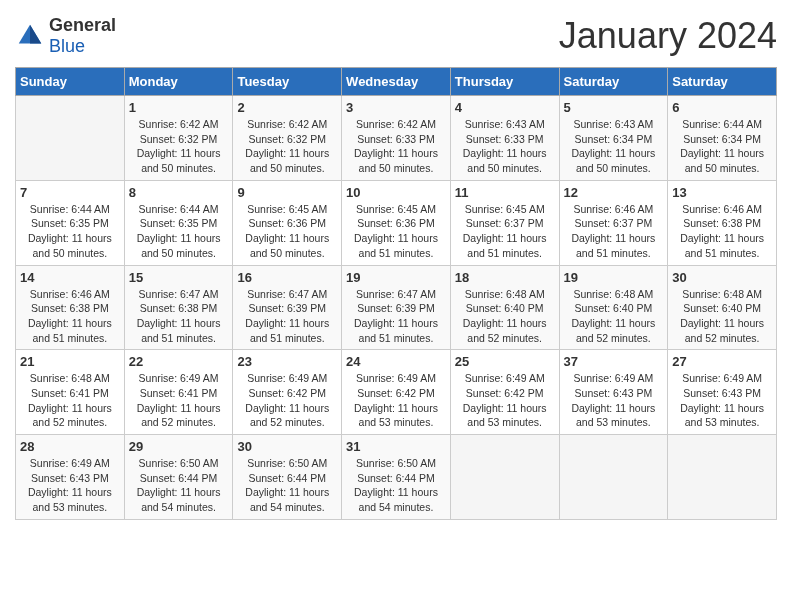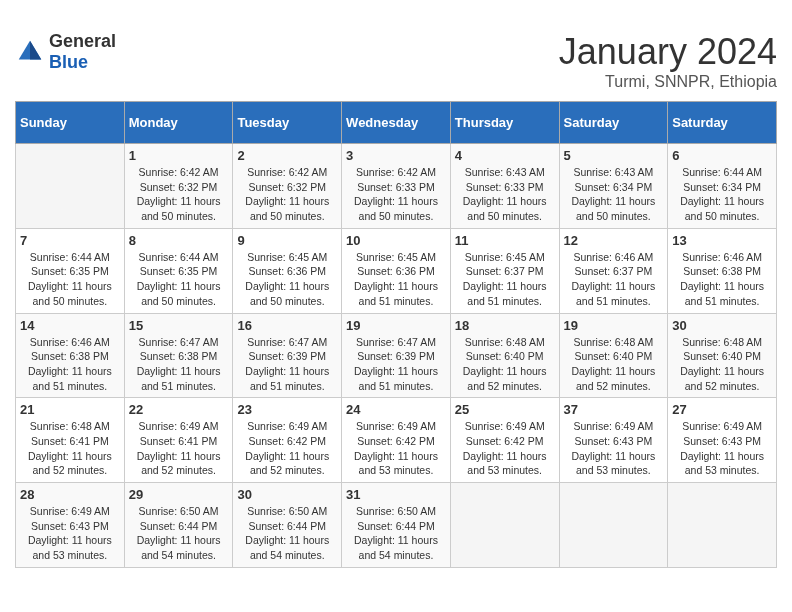--- a/index.html
+++ b/index.html
@@ -8,35 +8,34 @@
       background: #fff;
       width: 792px;
       min-height: 612px;
       padding: 15px;
     }
     .header {
       display: flex;
       justify-content: space-between;
       align-items: flex-start;
       margin-bottom: 10px;
-      margin-top: 16px;
     }
     .logo {
       display: flex;
       align-items: center;
       gap: 4px;
     }
     .logo-text-general {
       font-size: 18px;
       font-weight: bold;
       color: #333;
     }
     .logo-text-blue {
       font-size: 18px;
-      font-weight: bold;
+      font-weight: normal;
       color: #1a5fb4;
     }
     .logo-icon {
       width: 30px;
       height: 30px;
     }
     .title-block {
       text-align: right;
     }
     .main-title {
@@ -49,21 +48,21 @@
       color: #555;
     }
     table {
       width: 100%;
       border-collapse: collapse;
       font-size: 11px;
     }
     thead tr th {
       background-color: #2a6ebb;
       color: #fff;
-      padding: 13px 4px;
+      padding: 6px 4px;
       text-align: left;
       font-size: 13px;
       font-weight: bold;
       border: 1px solid #aaa;
     }
     tbody tr td {
       border: 1px solid #ccc;
       vertical-align: top;
       padding: 4px;
       width: 107px;
@@ -101,21 +100,20 @@
       <polygon points="20,5 35,30 5,30" fill="#2a6ebb"></polygon>
       <polygon points="20,5 35,30 20,30" fill="#1a4a8a"></polygon>
     </svg>
     <div>
       <span class="logo-text-general">General</span><br>
       <span class="logo-text-blue">Blue</span>
     </div>
   </div>
   <div class="title-block">
     <div class="main-title">January 2024</div>
-    <div class="subtitle">Turmi, SNNPR, Ethiopia</div>
   </div>
 </div>
 
 <table>
   <thead>
     <tr>
     <th>Sunday</th>
         <th>Monday</th>
         <th>Tuesday</th>
         <th>Wednesday</th>

